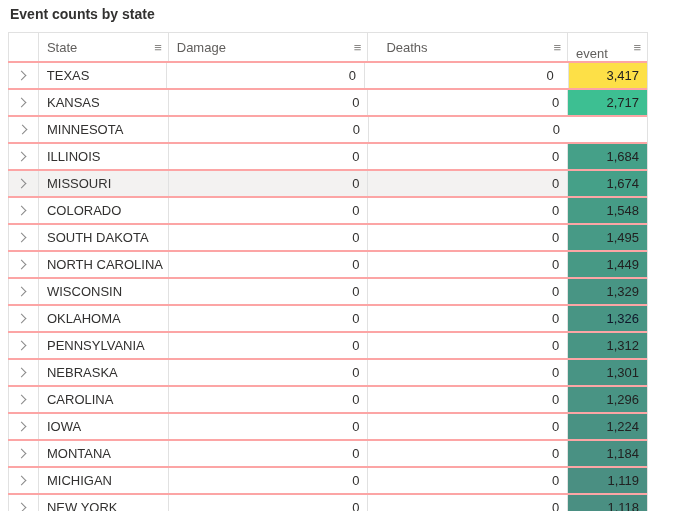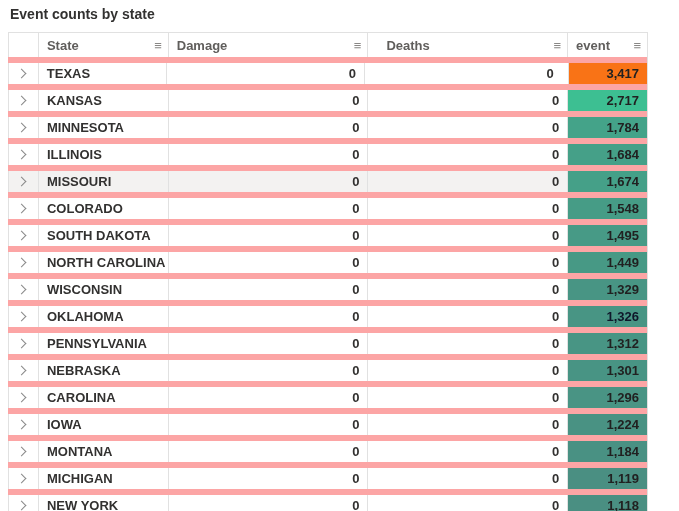--- a/index.html
+++ b/index.html
@@ -20,23 +20,22 @@
   }
   .grid {
     border-top: 1px solid #e1e1e1;
     border-right: 1px solid #e1e1e1;
     width: 640px;
     margin-left: 8px;
   }
   .row {
     display: flex;
     height: 27px;
-    border-bottom: 6px solid #fca5a5;
+    border-bottom: 2px solid #fca5a5;
     align-items: stretch;
-    font-weight: bold;
   }
   .header-row {
     height: 30px;
     background: #fff;
     color: #605e5c;
   }
   .data-row.hovered { background: #f3f2f1; }
   .cell {
     display: flex;
     align-items: center;
@@ -59,21 +58,21 @@
     right: 6px;
     top: 50%;
     transform: translateY(-50%);
     color: #8a8886;
     font-size: 13px;
     line-height: 1;
   }
   .header-row .col-state,
   .header-row .col-damage,
   .header-row .col-deaths { justify-content: flex-start; }
-  .header-row .col-event { justify-content: flex-start; }
+  .header-row .col-event { justify-content: flex-start; align-items: flex-end; }
 
   .chevron {
     width: 10px; height: 10px;
     display: inline-block;
     position: relative;
   }
   .chevron::before {
     content: "";
     position: absolute;
     width: 6px; height: 6px;
@@ -116,39 +115,38 @@
   </div>
 
   <div id="rows-container">
         <div class="row data-row">
           <div class="cell col-expand">
             <span class="chevron"></span>
           </div>
           <div class="cell col-state">TEXAS</div>
           <div class="cell col-damage">0</div>
           <div class="cell col-deaths">0</div>
-          <div class="cell col-event" style="background: #f97316; color: rgb(33, 33, 33); margin-left: 6px;">3,417</div>
+          <div class="cell col-event" style="background: #fde047; color: rgb(33, 33, 33); margin-left: 6px;">3,417</div>
         </div>
         <div class="row data-row">
           <div class="cell col-expand">
             <span class="chevron"></span>
           </div>
           <div class="cell col-state">KANSAS</div>
           <div class="cell col-damage">0</div>
           <div class="cell col-deaths">0</div>
           <div class="cell col-event" style="background: rgb(61, 191, 146); color: rgb(33, 33, 33);">2,717</div>
         </div>
         <div class="row data-row">
           <div class="cell col-expand">
             <span class="chevron"></span>
           </div>
           <div class="cell col-state">MINNESOTA</div>
           <div class="cell col-damage">0</div>
           <div class="cell col-deaths">0</div>
-          <div class="cell col-event" style="background: rgb(68, 163, 137); color: rgb(33, 33, 33);">1,784</div>
         </div>
         <div class="row data-row">
           <div class="cell col-expand">
             <span class="chevron"></span>
           </div>
           <div class="cell col-state">ILLINOIS</div>
           <div class="cell col-damage">0</div>
           <div class="cell col-deaths">0</div>
           <div class="cell col-event" style="background: rgb(69, 160, 136); color: rgb(33, 33, 33);">1,684</div>
         </div>

